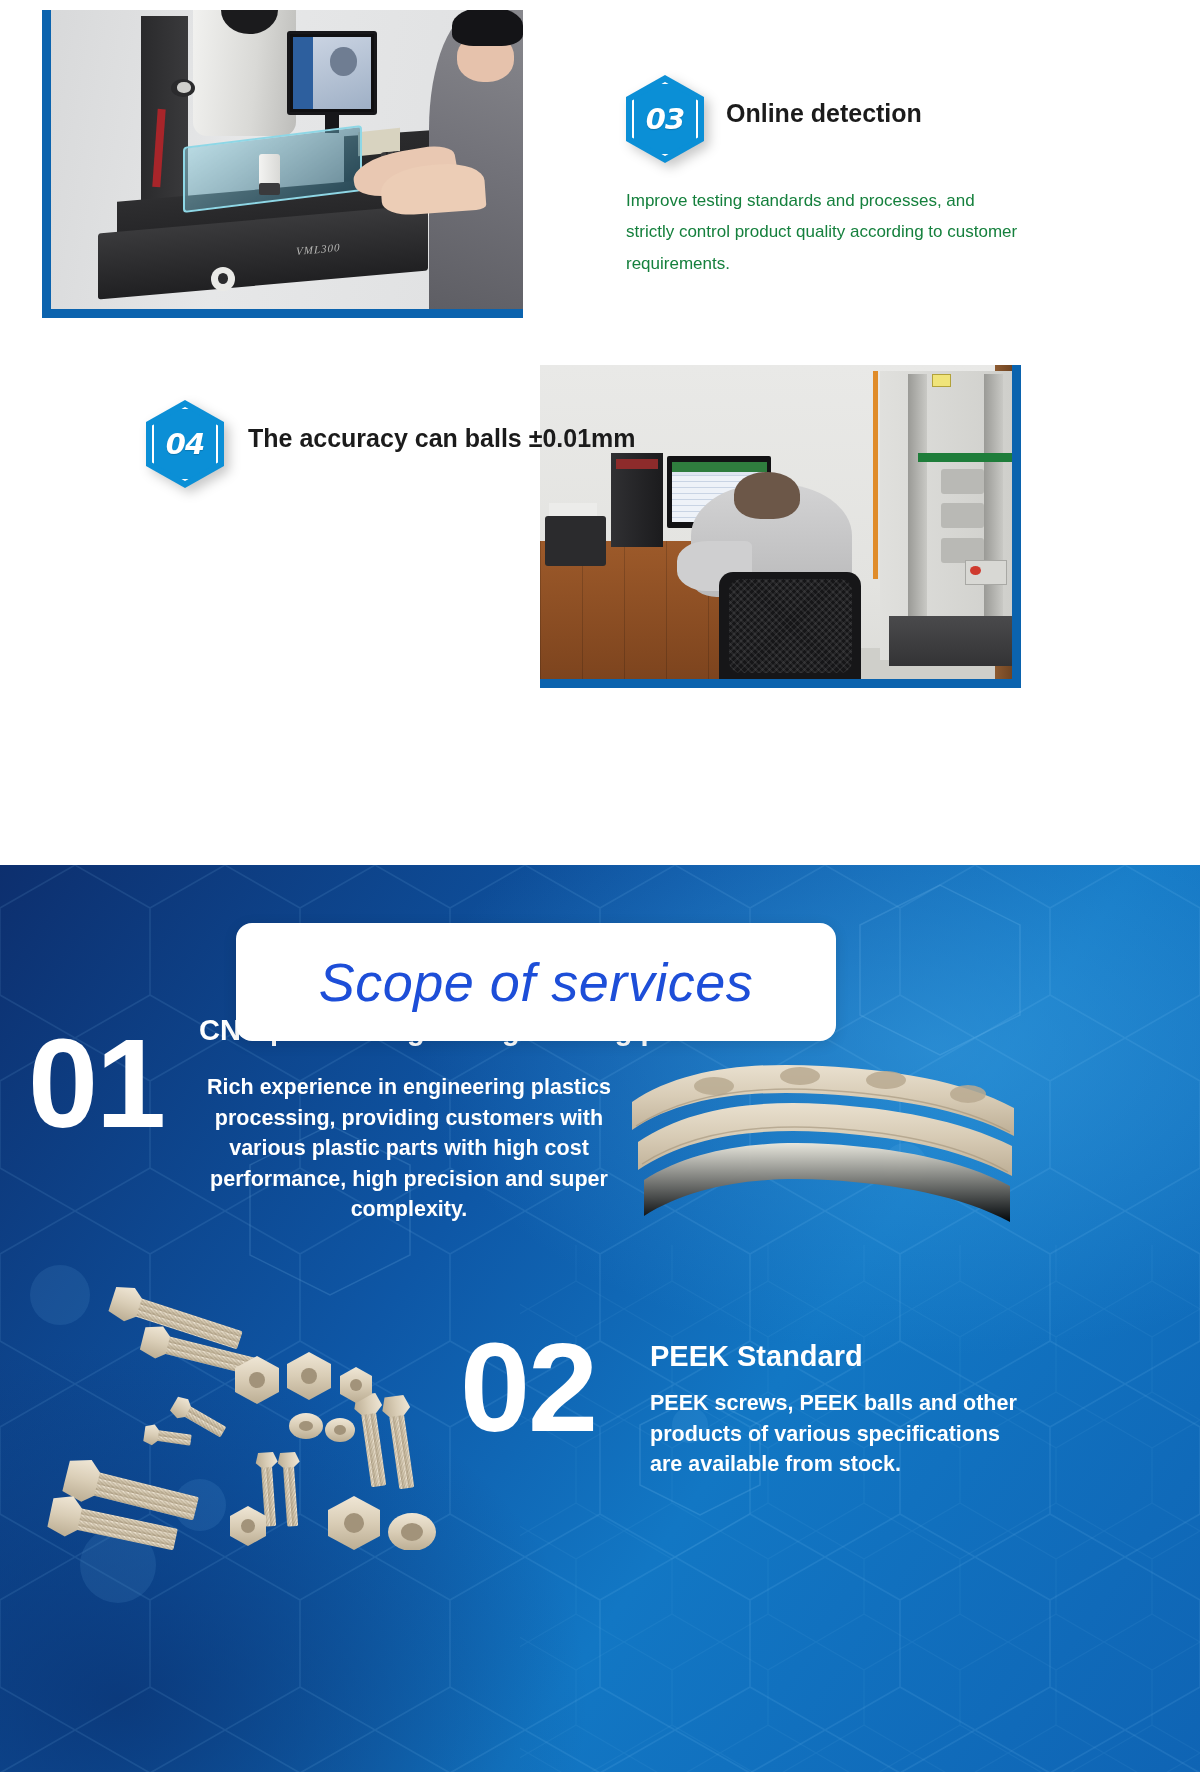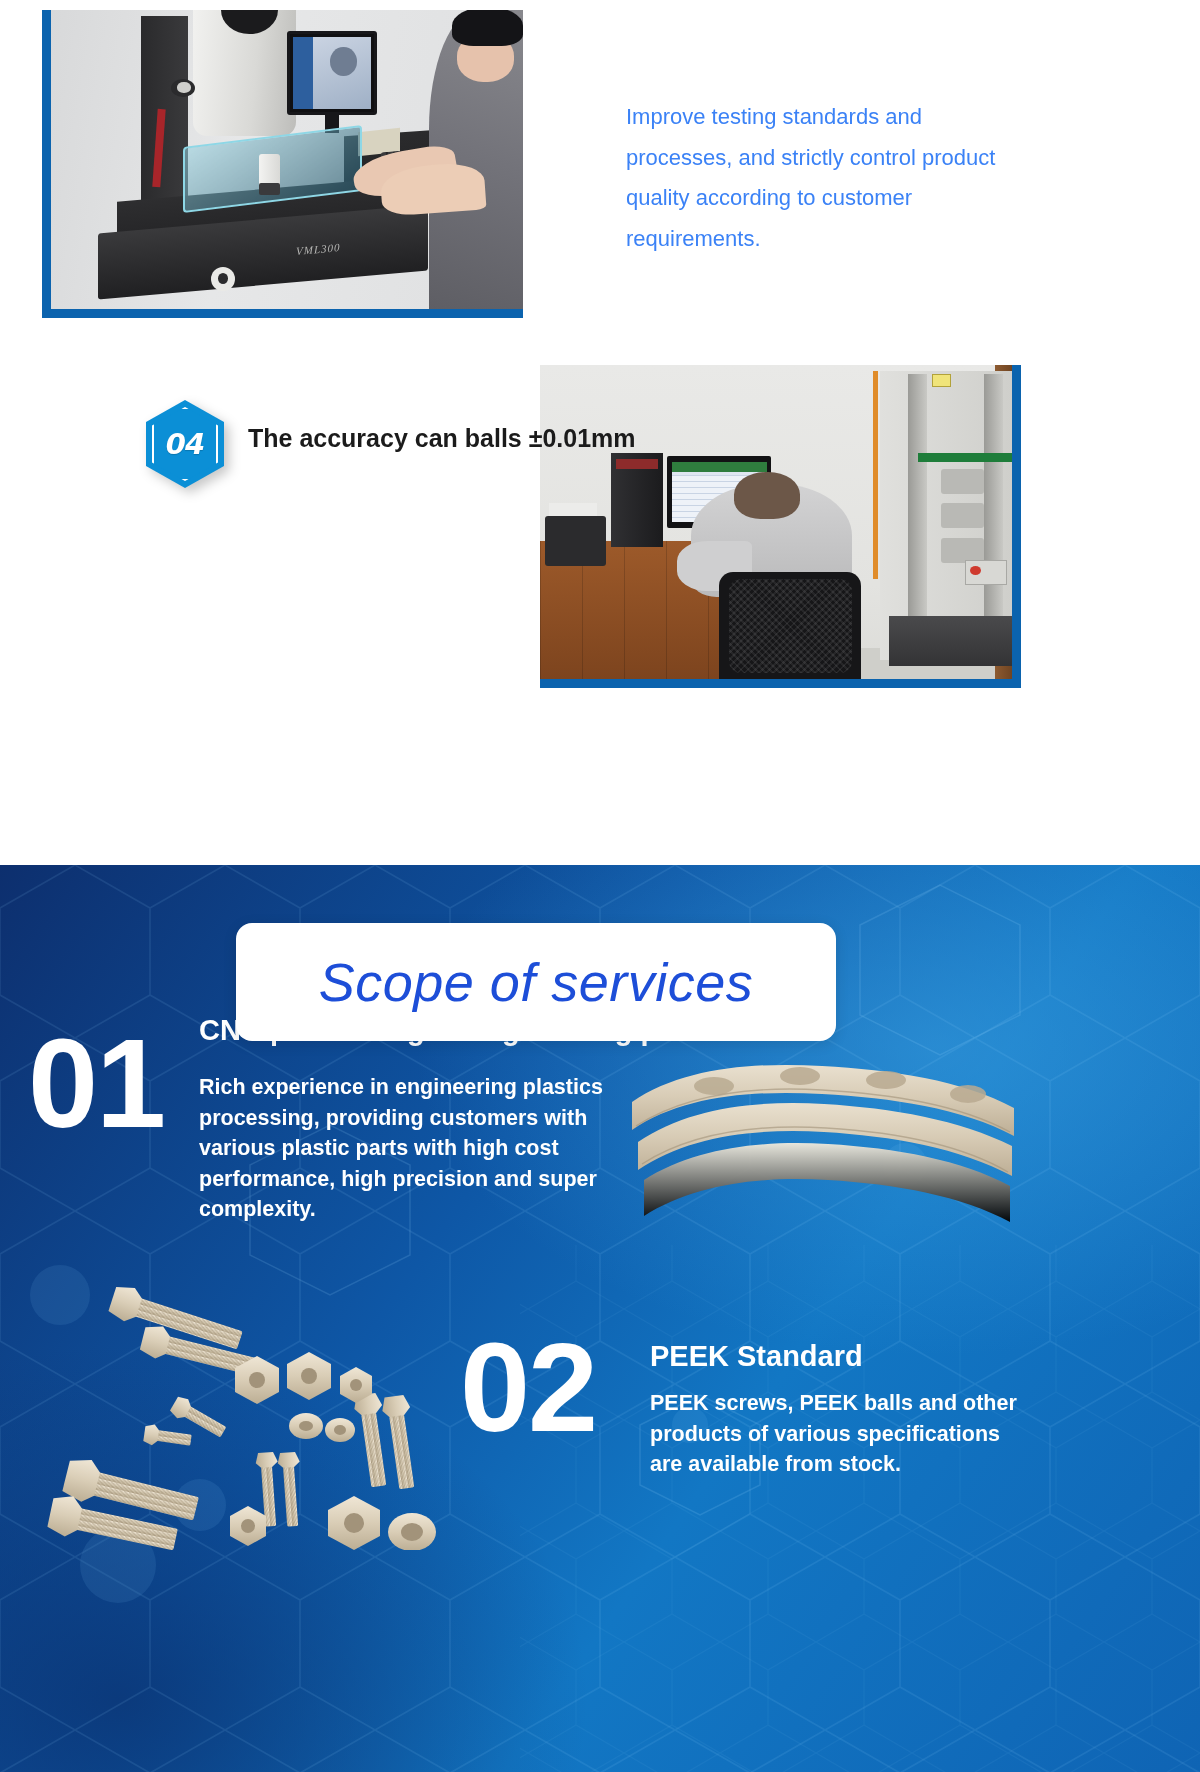--- a/index.html
+++ b/index.html
@@ -166,22 +166,22 @@
   .feature-head-row { display: flex; align-items: flex-start; gap: 22px; }
   .feature-title {
     font-size: 25px;
     font-weight: bold;
     color: #1b1b1b;
     line-height: 1.5;
     padding-top: 20px;
     max-width: 420px;
   }
   .feature-body {
-    font-size: 22px;
-    color: #3b82f6;
+    font-size: 17px;
+    color: #15803d;
     line-height: 1.85;
     max-width: 400px;
   }
 
   .text-03 { left: 626px; top: 75px; }
   .text-03 .feature-body { margin-top: 22px; margin-left: 0; }
   .text-04 { left: 98px; top: 400px; }
   .text-04 .feature-head-row { gap: 24px; padding-left: 48px; }
   .text-04 .feature-body { margin-top: 26px; margin-left: 2px; }
 
@@ -242,21 +242,21 @@
   }
   .svc-body {
     position: absolute;
     color: #ffffff;
     font-size: 21.5px;
     font-weight: bold;
     line-height: 1.42;
     z-index: 4;
   }
   .svc1-title { left: 199px; top: 1014px; }
-  .svc1-body  { left: 199px; top: 1072px; width: 420px; }
+  .svc1-body  { left: 199px; top: 1072px; width: 420px; text-align: center; }
   .svc2-title { left: 650px; top: 1340px; }
   .svc2-body  { left: 650px; top: 1388px; width: 380px; font-weight: bold; }
 
   
   .peek-part {
     position: absolute;
     left: 622px; top: 1050px;
     width: 400px; height: 215px;
     z-index: 3;
   }
@@ -304,20 +304,28 @@
         <div class="p1-wheel2"></div>
         <div class="p1-person"></div>
         <div class="p1-head"></div>
         <div class="p1-cap"></div>
         <div class="p1-arm"></div>
         <div class="p1-arm2"></div>
       </div>
     </div>
 
     <div class="feature-text text-03">
+      <div class="feature-head-row">
+        <div class="hex-badge">
+          <div class="hex-outer"></div>
+          <div class="hex-inner"></div>
+          <div class="hex-num">03</div>
+        </div>
+        <div class="feature-title">Online detection</div>
+      </div>
       <div class="feature-body">Improve testing standards and processes, and strictly control product quality according to customer requirements.</div>
     </div>
   </div>
 
   <div>
 
     <div class="photo-frame frame-04">
       <div class="photo">
         <div class="p2-wall"></div>
         <div class="p2-floor"></div>

